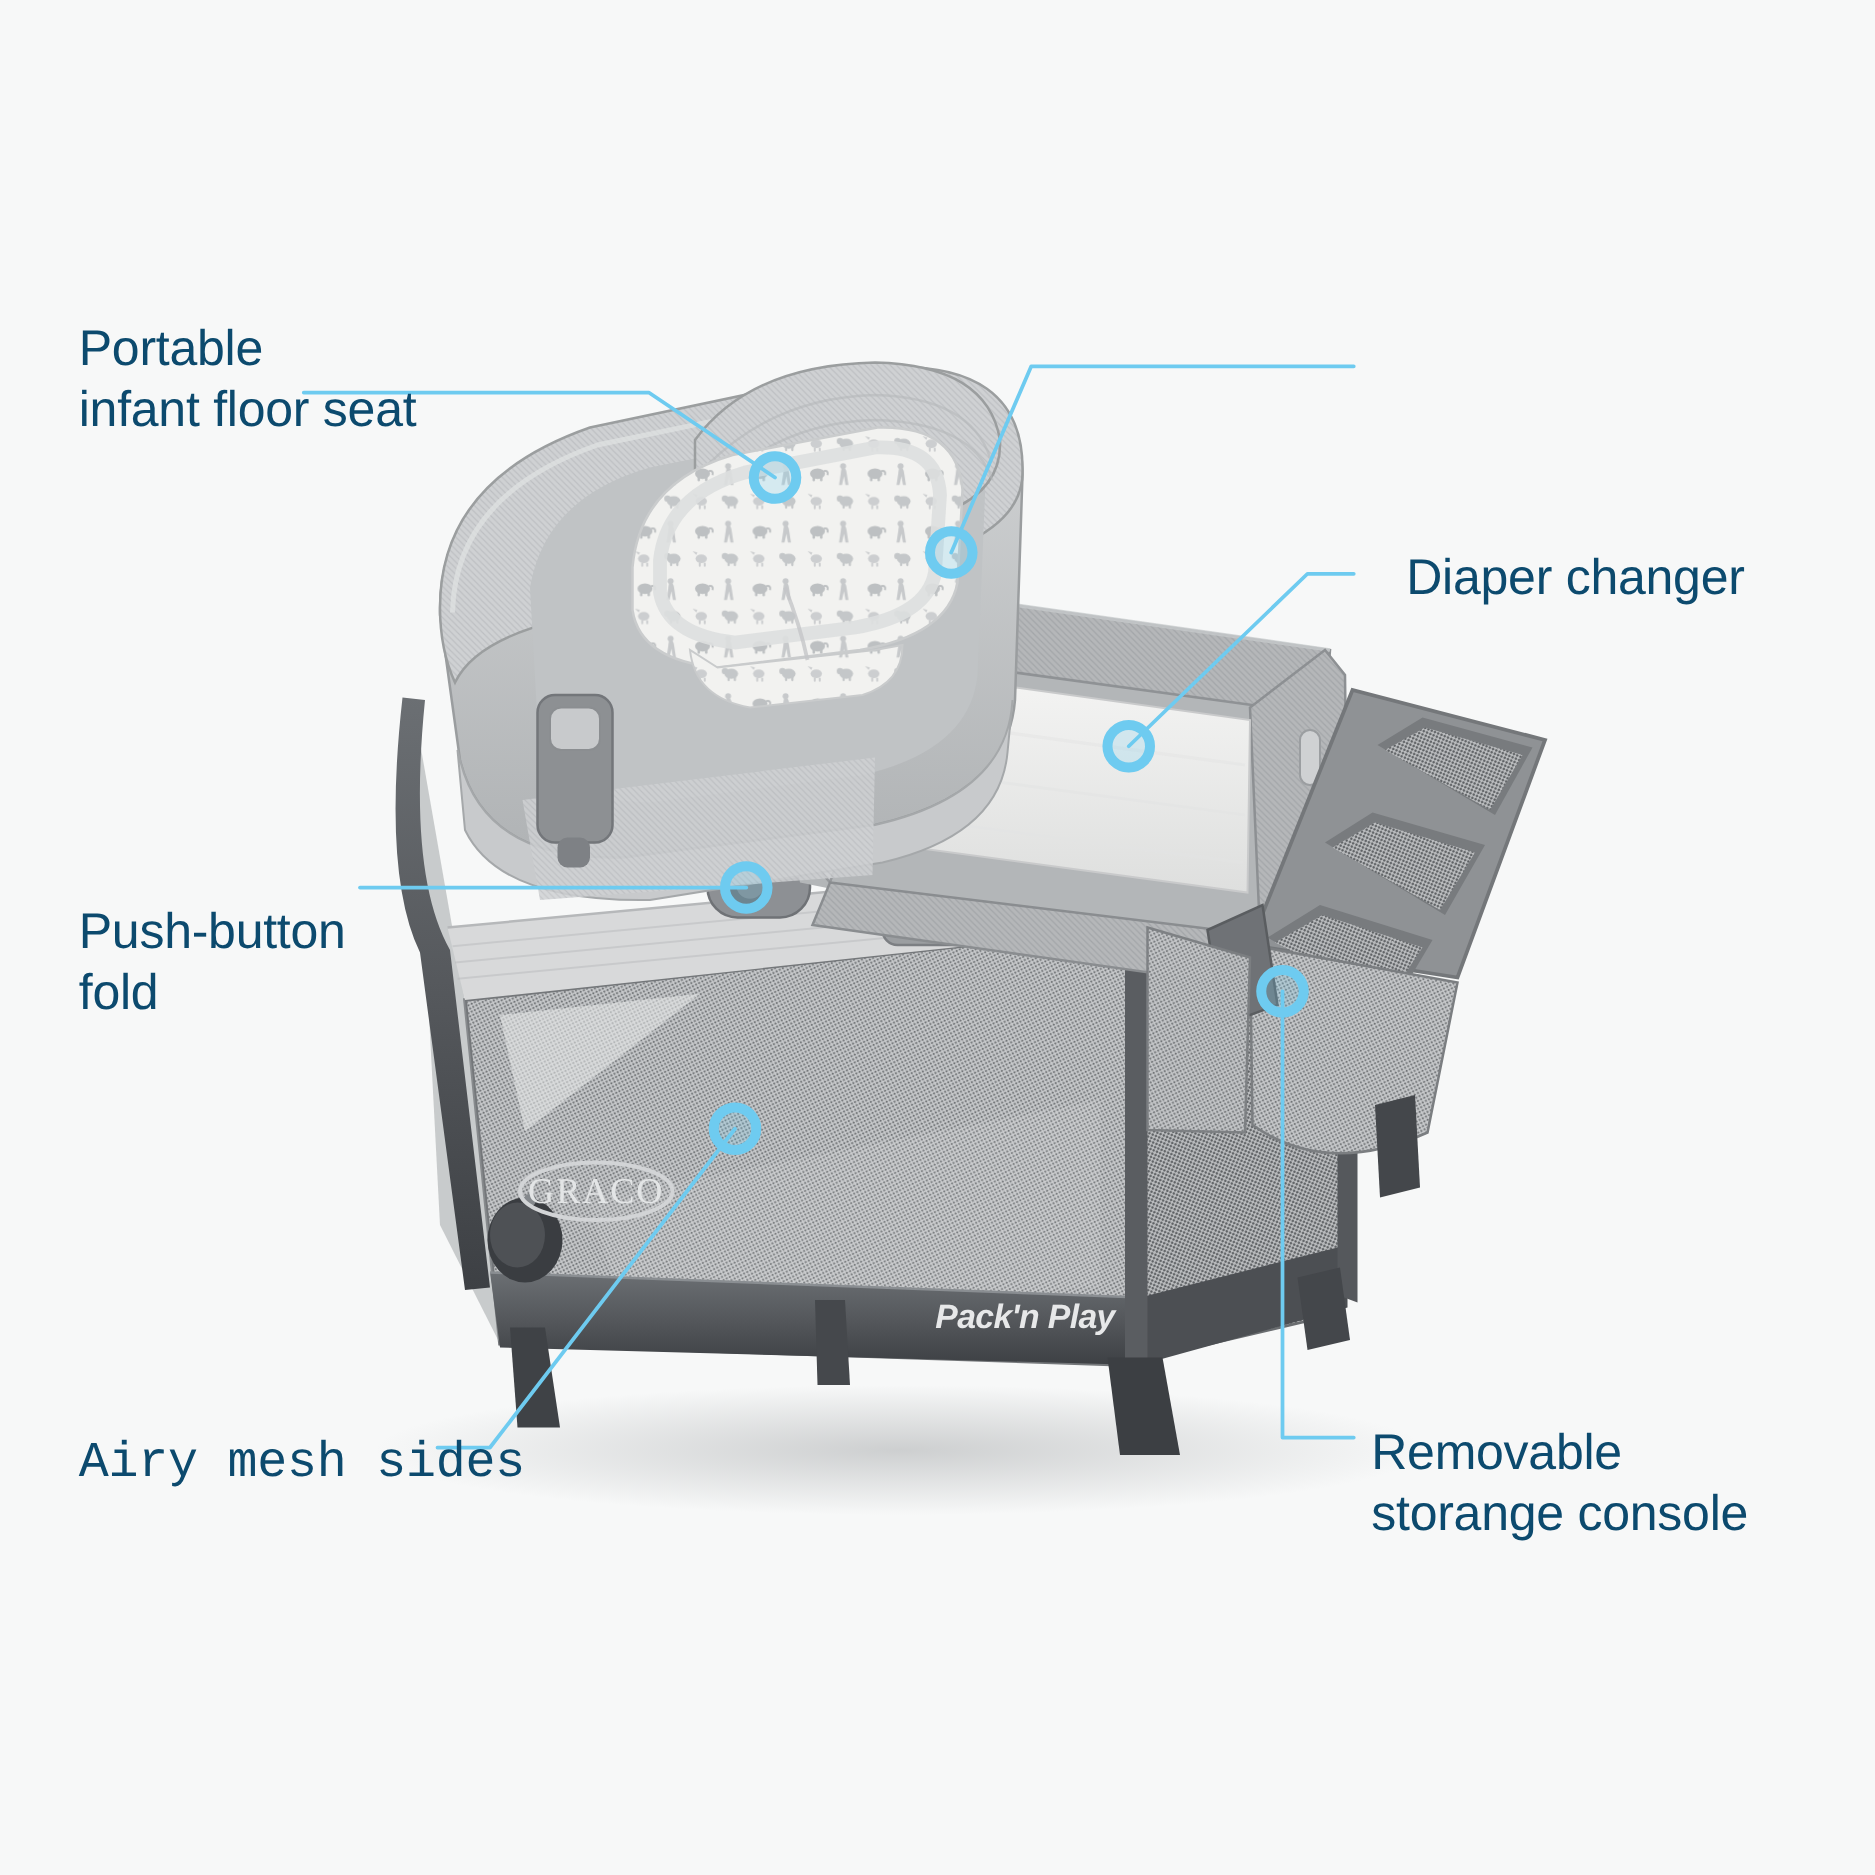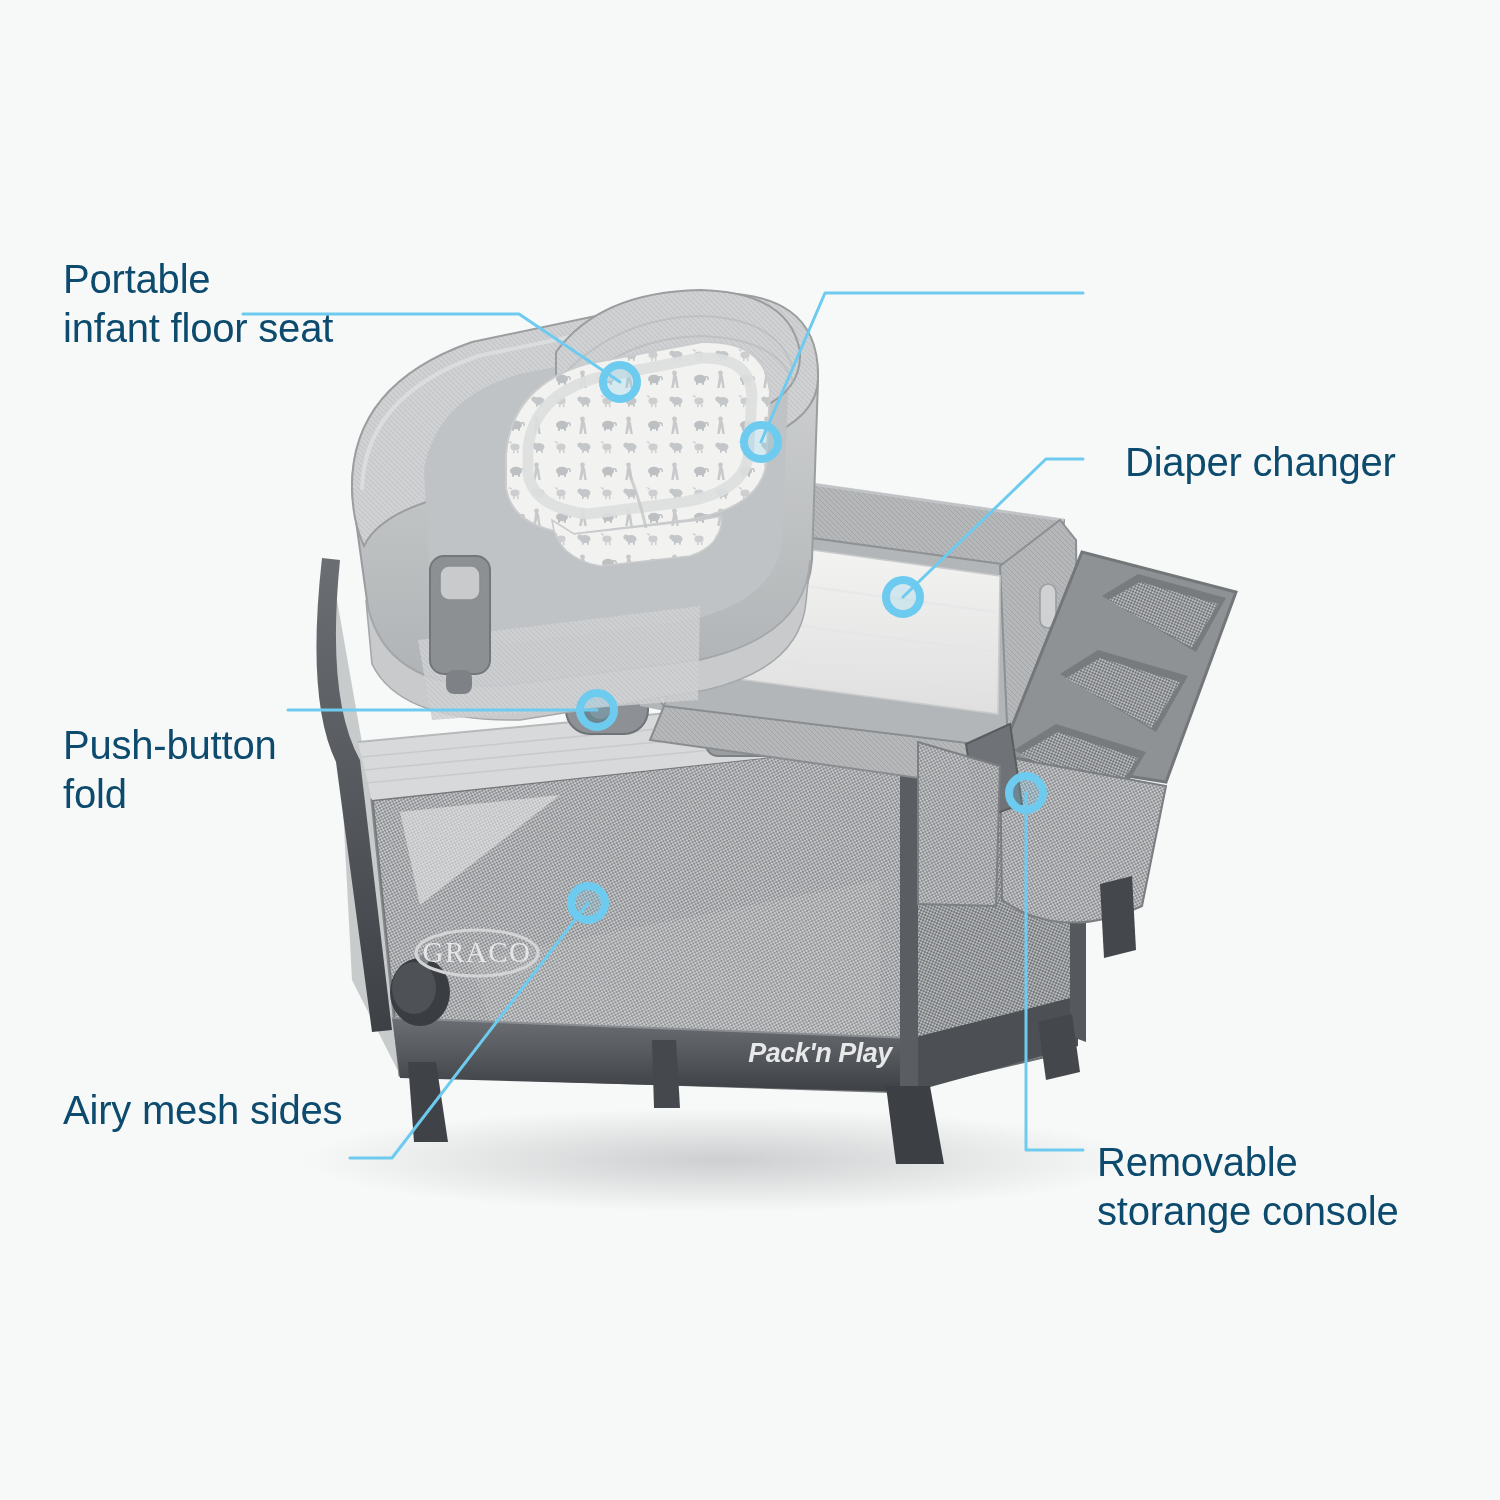--- a/index.html
+++ b/index.html
@@ -282,18 +282,18 @@
 
   <div class="callout-label cl-left" style="left:63px;top:255px;width:420px;">Portable
 infant floor seat</div>
 
 
   <div class="callout-label cl-left" style="left:1097px;top:438px;width:400px;margin-left:28px;">Diaper changer</div>
 
   <div class="callout-label cl-left" style="left:63px;top:685px;width:400px;margin-top:36px;">Push-button
 fold</div>
 
-  <div class="callout-label cl-left" style="left:63px;top:1086px;width:440px;">Airy mesh sides</div>
+  <div class="callout-label cl-left" style="left:63px;top:1148px;width:440px;font-family:Liberation Mono, monospace;">Airy mesh sides</div>
 
   <div class="callout-label cl-left" style="left:1097px;top:1138px;width:420px;">Removable
 storange console</div>
 
 </div>
 
 </body></html>

